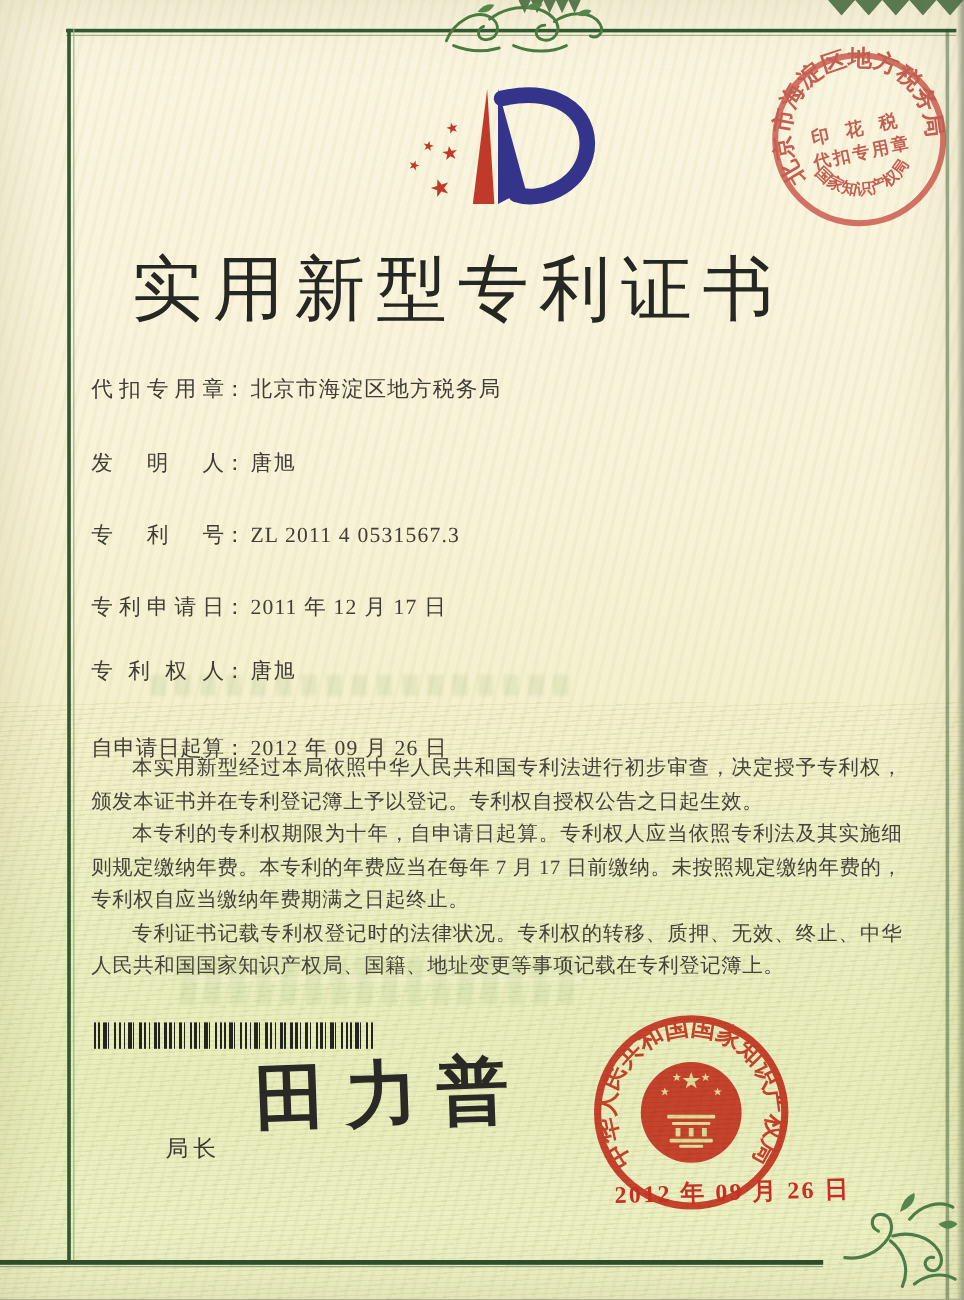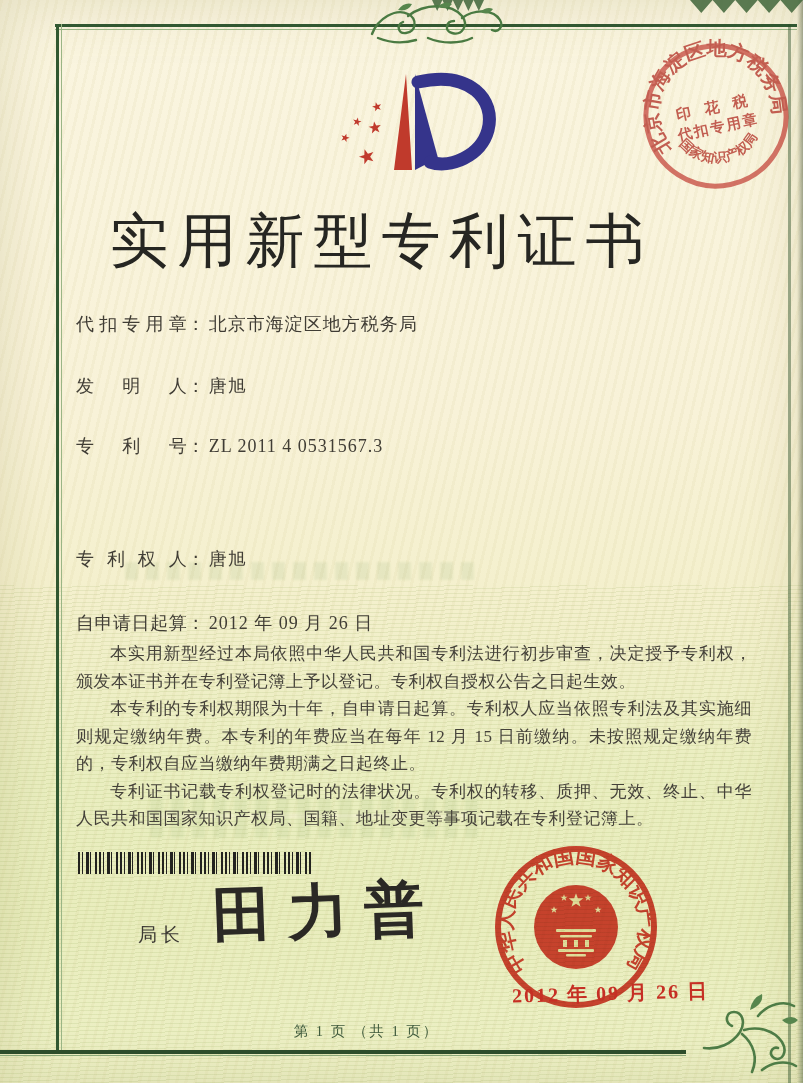--- a/index.html
+++ b/index.html
@@ -29,29 +29,29 @@
   .bottom-line::after{content:"";position:absolute;left:0;right:0;top:5px;height:1px;background:#8aa878;}
   
   .cert-number{position:absolute;left:68px;top:78px;font-size:17px;letter-spacing:4px;color:#494539;z-index:3;}
   .logo{position:absolute;left:318px;top:70px;z-index:3;}
   .tax-stamp{position:absolute;left:636px;top:36px;transform:rotate(-12deg);opacity:.88;z-index:4;}
   .title{position:absolute;left:0;right:40px;top:202px;text-align:center;font-size:59px;font-weight:normal;
     letter-spacing:9px;color:#262622;z-index:3;}
   .field{position:absolute;left:76px;font-size:18px;color:#403d35;z-index:3;white-space:nowrap;}
   .flabel{display:inline-block;width:6.15em;text-align:justify;text-align-last:justify;}
   .fvalue{margin-left:4px;letter-spacing:1px;}
-  .paras{position:absolute;left:76px;top:640px;width:676px;font-size:17px;line-height:1.62;
+  .paras{position:absolute;left:76px;top:626px;width:676px;font-size:17px;line-height:1.62;
     color:#45423a;text-align:justify;z-index:3;}
   .paras p{margin:0;text-indent:2em;letter-spacing:.5px;}
   .barcode{position:absolute;left:78px;top:852px;width:234px;height:22px;z-index:3;
     background:repeating-linear-gradient(90deg,
       #23231f 0 2px,transparent 2px 4px,#23231f 4px 5px,transparent 5px 8px,
       #23231f 8px 11px,transparent 11px 12px,#23231f 12px 13px,transparent 13px 17px,
       #23231f 17px 19px,transparent 19px 21px);}
-  .sig-role{position:absolute;left:138px;top:922px;font-size:19px;letter-spacing:4px;color:#3b3833;z-index:3;}
+  .sig-role{position:absolute;left:138px;top:944px;font-size:19px;letter-spacing:4px;color:#3b3833;z-index:3;}
   .sig-name{position:absolute;left:212px;top:872px;font-size:60px;letter-spacing:16px;font-weight:600;
     color:#2b2925;transform:rotate(-2deg);z-index:3;}
   .office-seal{position:absolute;left:490px;top:841px;opacity:.92;mix-blend-mode:multiply;z-index:4;}
   .seal-date{position:absolute;left:512px;top:980px;font-size:20px;letter-spacing:2px;color:#c62f24;
     transform:rotate(-1.5deg);z-index:5;font-weight:bold;}
   .footer-text{position:absolute;left:0;right:70px;top:1022px;text-align:center;font-size:14.5px;
     letter-spacing:2px;color:#3f5a3c;z-index:3;}
   .ghost{position:absolute;z-index:1;filter:blur(1.3px);opacity:.55;border-radius:3px;
     background:repeating-linear-gradient(90deg,rgba(110,150,80,.20) 0 13px,transparent 13px 21px);}
   .ghost1{left:125px;top:562px;width:350px;height:18px;}
@@ -129,30 +129,33 @@
 
   <div class="field" style="top:312px">
     <span class="flabel">代扣专用章</span><span>：</span><span class="fvalue">北京市海淀区地方税务局</span>
   </div>
   <div class="field" style="top:374px">
     <span class="flabel">发明人</span><span>：</span><span class="fvalue">唐旭</span>
   </div>
   <div class="field" style="top:434px">
     <span class="flabel">专利号</span><span>：</span><span class="fvalue">ZL 2011 4 0531567.3</span>
   </div>
+  <div class="field" style="top:494px">
+    <span class="flabel">专利申请日</span><span>：</span><span class="fvalue">2011 年 12 月 17 日</span>
+  </div>
   <div class="field" style="top:547px">
     <span class="flabel">专利权人</span><span>：</span><span class="fvalue">唐旭</span>
   </div>
   <div class="field" style="top:611px">
     <span class="flabel">自申请日起算</span><span>：</span><span class="fvalue">2012 年 09 月 26 日</span>
   </div>
 
   <div class="paras">
     <p>本实用新型经过本局依照中华人民共和国专利法进行初步审查，决定授予专利权，颁发本证书并在专利登记簿上予以登记。专利权自授权公告之日起生效。</p>
-    <p>本专利的专利权期限为十年，自申请日起算。专利权人应当依照专利法及其实施细则规定缴纳年费。本专利的年费应当在每年 12 月 15 日前缴纳。未按照规定缴纳年费的，专利权自应当缴纳年费期满之日起终止。</p>
+    <p>本专利的专利权期限为十年，自申请日起算。专利权人应当依照专利法及其实施细则规定缴纳年费。本专利的年费应当在每年 7 月 17 日前缴纳。未按照规定缴纳年费的，专利权自应当缴纳年费期满之日起终止。</p>
     <p>专利证书记载专利权登记时的法律状况。专利权的转移、质押、无效、终止、中华人民共和国国家知识产权局、国籍、地址变更等事项记载在专利登记簿上。</p>
   </div>
 
   <div class="barcode"></div>
 
   <div class="sig-role">局长</div>
   <div class="sig-name">田力普</div>
 
   <svg class="office-seal" width="172" height="172" viewBox="0 0 172 172">
     <circle cx="86" cy="86" r="78" fill="none" stroke="#d5372a" stroke-width="6"></circle>
@@ -187,16 +190,15 @@
       <path d="M46 44 C60 40 76 44 84 56 C90 66 84 76 76 72 C70 68 74 60 80 62"></path>
       <path d="M60 30 C70 18 86 14 96 20"></path>
       <path d="M64 84 C74 76 88 74 98 80"></path>
     </g>
     <g fill="#57864d">
       <path d="M52 24 q2 -12 12 -16 q2 10 -12 16z"></path>
       <path d="M84 34 q10 -6 16 0 q-8 8 -16 0z"></path>
     </g>
   </svg>
 
-  <div class="footer-text">第 1 页 （共 1 页）</div>
   <div class="bottom-line"></div>
 
 </div>
 
 </body></html>

